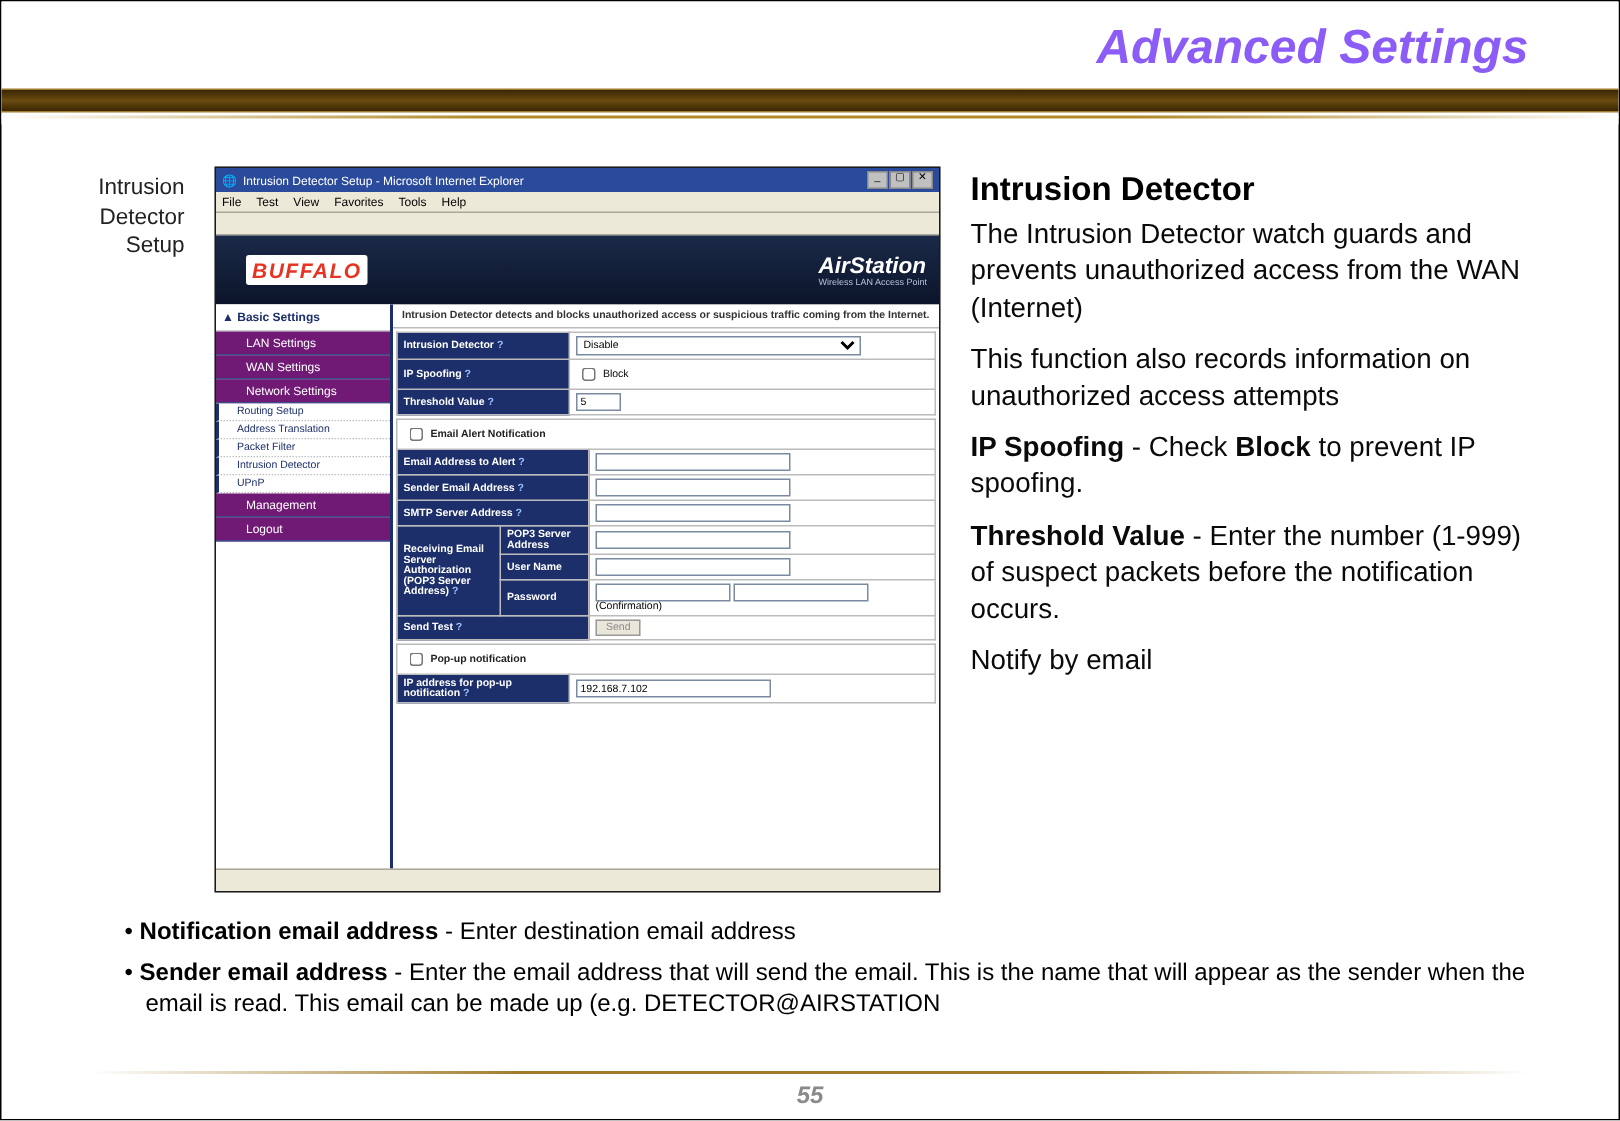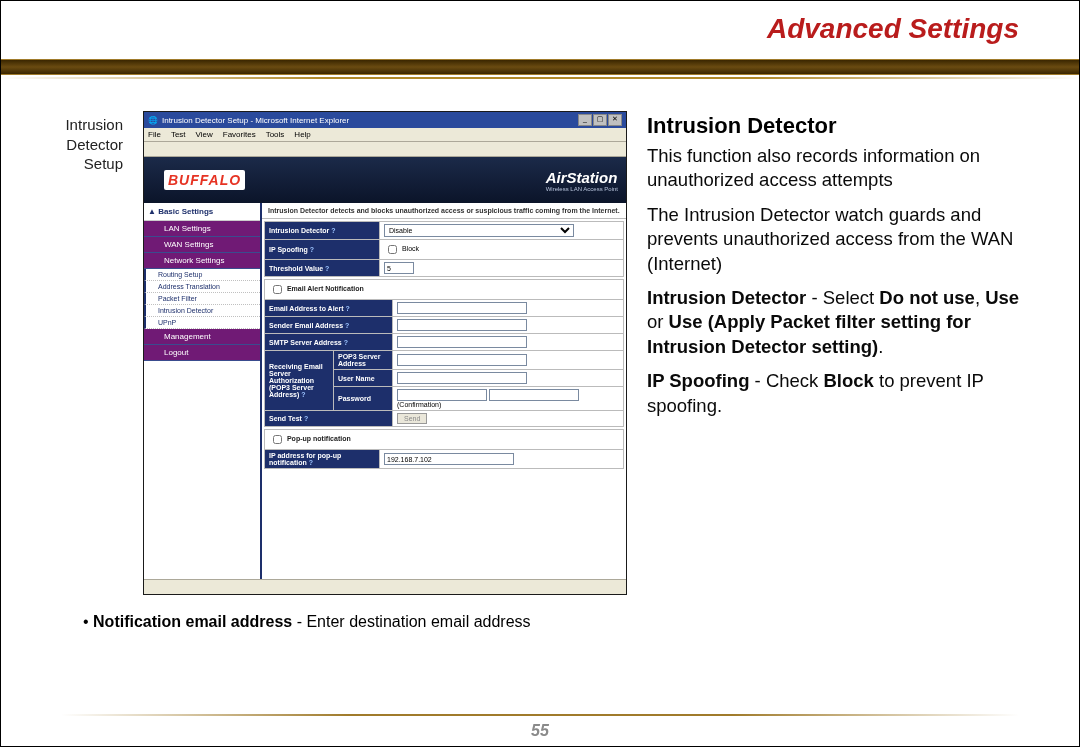--- a/index.html
+++ b/index.html
@@ -21,24 +21,24 @@
   }
   .header-band {
     position: relative;
     height: 82px;
     background: #fff;
   }
   .header-title {
     position: absolute;
     right: 60px;
     top: 12px;
-    font-size: 28px;
+    font-size: 32px;
     font-weight: bold;
     font-style: italic;
-    color: #b91c1c;
+    color: #8b5cf6;
   }
   .rule-gold {
     position: absolute;
     left: 0; right: 0;
     height: 14px;
     top: 58px;
     background: linear-gradient(#3a2600 0%, #6a4b11 50%, #3a2600 100%);
     border-top: 1px solid #a07b2b;
     border-bottom: 1px solid #a07b2b;
   }
@@ -425,31 +425,33 @@
               </tr>
             </tbody>
               </table>
           </div>
         </div>
         <div class="ss-status"></div>
       </div>
 
       <div class="right-text">
         <h2>Intrusion Detector</h2>
+        <p>The Intrusion Detector watch guards and prevents unauthorized access from the WAN (Internet)</p>
         <p>This function also records information on unauthorized access attempts</p>
-        <p>The Intrusion Detector watch guards and prevents unauthorized access from the WAN (Internet)</p>
-        <p>
-          <b>Intrusion Detector</b><span> - Select </span><b>Do not use</b><span>, </span><b>Use</b><span> or </span><b>Use (Apply Packet filter setting for Intrusion Detector setting)</b><span>.</span>
-        </p>
         <p>
           <b>IP Spoofing</b><span> - Check </span><b>Block</b><span> to prevent IP spoofing.</span>
         </p>
+        <p>
+          <b>Threshold Value</b><span> - Enter the number (1-999) of suspect packets before the notification occurs.</span>
+        </p>
+        <p>Notify by email</p>
       </div>
     </div>
 
     <div class="bullets">
       <p>• <b>Notification email address</b><span> - Enter destination email address</span></p>
+      <p>• <b>Sender email address</b><span> - Enter the email address that will send the email.  This is the name that will appear as the sender when the email is read.  This email can be made up (e.g. DETECTOR@AIRSTATION</span></p>
     </div>
   </div>
 
   <div class="footer-rule"></div>
   <div class="footer">55</div>
 </div>
 
 </body></html>

